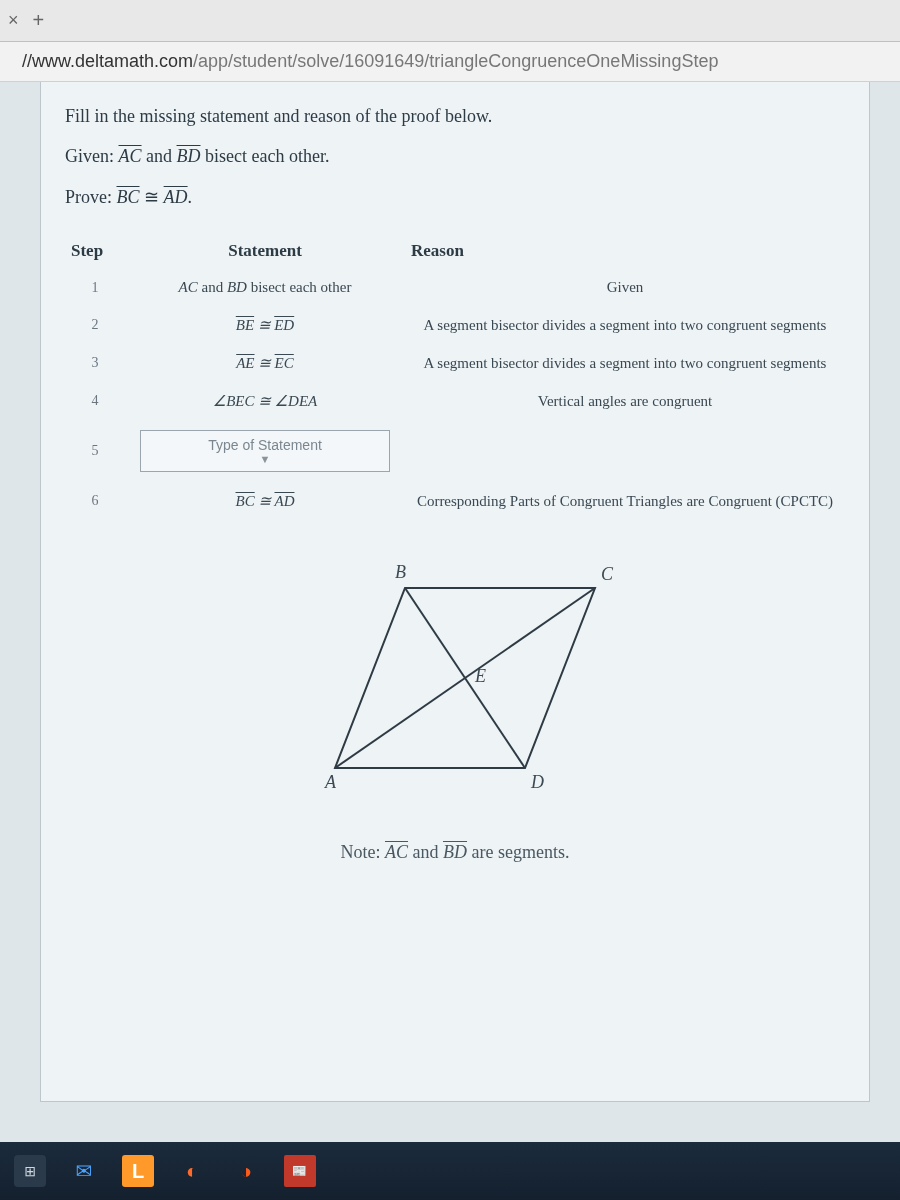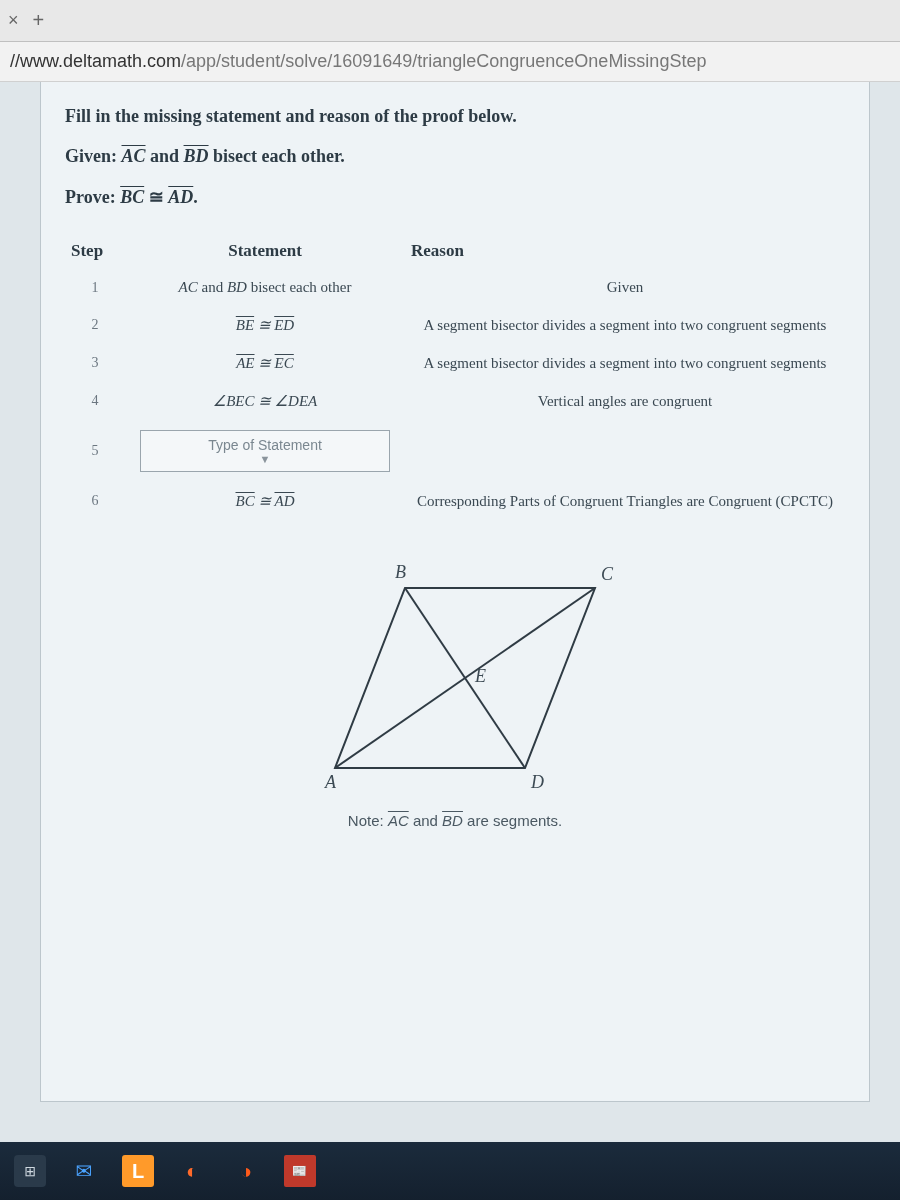--- a/index.html
+++ b/index.html
@@ -3,29 +3,29 @@
 <meta charset="utf-8">
 <style>
   * { box-sizing: border-box; margin: 0; padding: 0; }
   html, body { width: 900px; height: 1200px; overflow: hidden; font-family: "Segoe UI", Arial, sans-serif; }
   body { background: #1a2a3a; }
 
   .browser-top { background: #e8e8e8; height: 42px; display: flex; align-items: center; padding: 0 8px; border-bottom: 1px solid #c0c0c0; }
   .tab-close { color: #666; font-size: 18px; margin-right: 14px; cursor: pointer; }
   .tab-plus { color: #666; font-size: 20px; cursor: pointer; }
 
-  .url-bar { background: #f2f2f2; height: 40px; display: flex; align-items: center; padding: 0 10px; border-bottom: 1px solid #d0d0d0; }
+  .url-bar { background: #f2f2f2; height: 40px; display: flex; align-items: center; padding: 0 22px; border-bottom: 1px solid #d0d0d0; }
   .url-text { color: #444; font-size: 18px; white-space: nowrap; overflow: hidden; }
   .url-text .domain { color: #333; }
   .url-text .path { color: #777; }
 
   .page-outer { background: #dfe6ea; padding: 0 0 0 0; height: 1060px; overflow: hidden; }
   .page-frame { background: #eef3f6; margin: 0 30px 0 40px; border: 1px solid #bcc6cc; border-top: none; padding: 18px 24px 40px 24px; min-height: 1020px; }
 
-  .prompt { font-family: Georgia, 'Times New Roman', serif; color: #2d3b45; font-size: 18px; line-height: 1.8; margin-bottom: 20px; font-weight: bold; }
+  .prompt { font-family: Georgia, 'Times New Roman', serif; color: #2d3b45; font-size: 18px; line-height: 1.8; margin-bottom: 20px; }
   .prompt .line { margin-bottom: 8px; }
   .overline { text-decoration: overline; font-style: italic; }
 
   .proof-table { width: 100%; border-collapse: collapse; margin-top: 10px; }
   .proof-table th { font-family: Liberation Serif, serif; font-weight: bold; color: #2d3b45; font-size: 17px; padding: 8px 6px; text-align: left; }
   .proof-table th.step-h { text-align: left; width: 60px; }
   .proof-table th.stmt-h { text-align: center; width: 280px; }
   .proof-table th.reas-h { text-align: left; }
   .proof-table td { font-family: Georgia, serif; color: #3a4852; font-size: 15px; padding: 10px 6px; vertical-align: middle; }
   .proof-table td.step-c { text-align: center; color: #6b7680; font-size: 14px; }
@@ -33,21 +33,21 @@
   .proof-table td.reas-c { text-align: center; }
   .upright { font-style: normal; }
 
   .type-box { display: flex; align-items: center; justify-content: space-between; border: 1px solid #9aa5ad; background: #f4f7f9; padding: 6px 10px; width: 250px; margin: 0 auto; color: #7a8790; font-size: 14px; font-family: Arial, sans-serif; font-style: normal; flex-direction: column; }
   .chev { font-size: 11px; color: #8a949c; }
 
   .figure-wrap { text-align: center; margin-top: 28px; }
   .figure-wrap svg { display: inline-block; }
   .fig-label { font-family: Georgia, serif; font-style: italic; font-size: 18px; fill: #3c4a54; }
 
-  .note { font-family: Liberation Sans, sans-serif; color: #4a5862; font-size: 15px; text-align: center; margin-top: 0; }
+  .note { font-family: Liberation Serif, serif; color: #4a5862; font-size: 18px; text-align: center; margin-top: 30px; }
 
   .taskbar { position: absolute; bottom: 0; left: 0; right: 0; height: 58px; background: linear-gradient(#1b2b3c, #14202e); display: flex; align-items: center; padding: 0 14px; gap: 22px; }
   .tb-icon { width: 32px; height: 32px; display: flex; align-items: center; justify-content: center; font-size: 20px; color: #cfd8e0; }
   .tb-store { background: #2a3a4a; border-radius: 4px; font-size: 14px; }
   .tb-mail { color: #4aa3ff; }
   .tb-L { background: #ff9a2a; color: #fff; border-radius: 3px; font-weight: bold; font-family: Arial; }
   .tb-pp1 { color: #ff6a2a; }
   .tb-pp2 { color: #ff5a1a; }
   .tb-news { background: #c0392b; border-radius: 2px; font-size: 12px; color:#fff; }
   .tb-spacer { flex: 1; }

